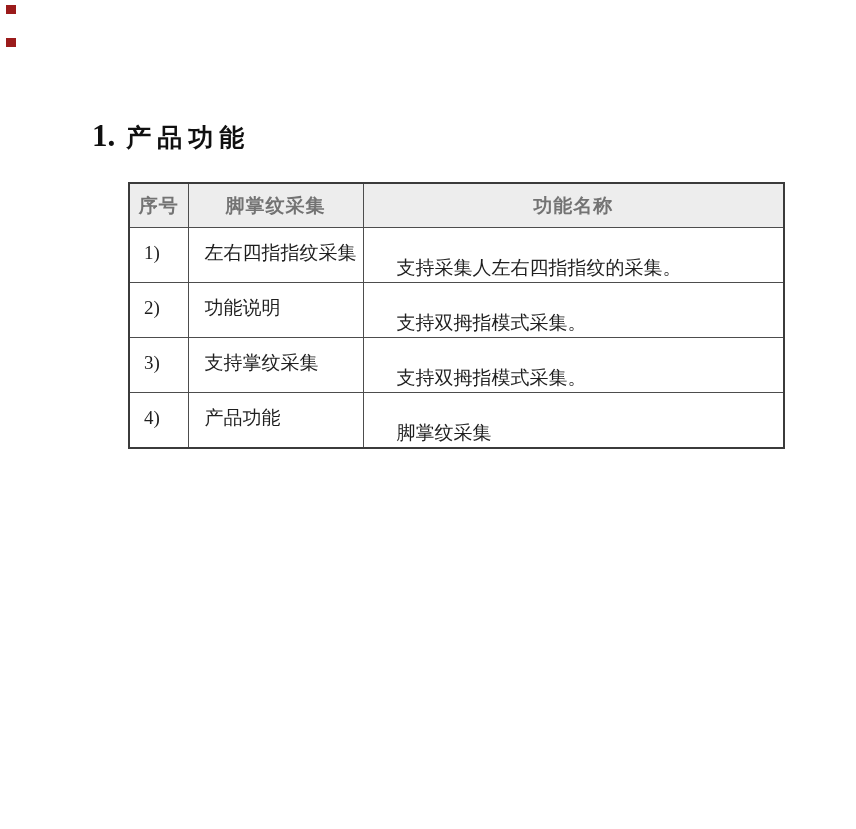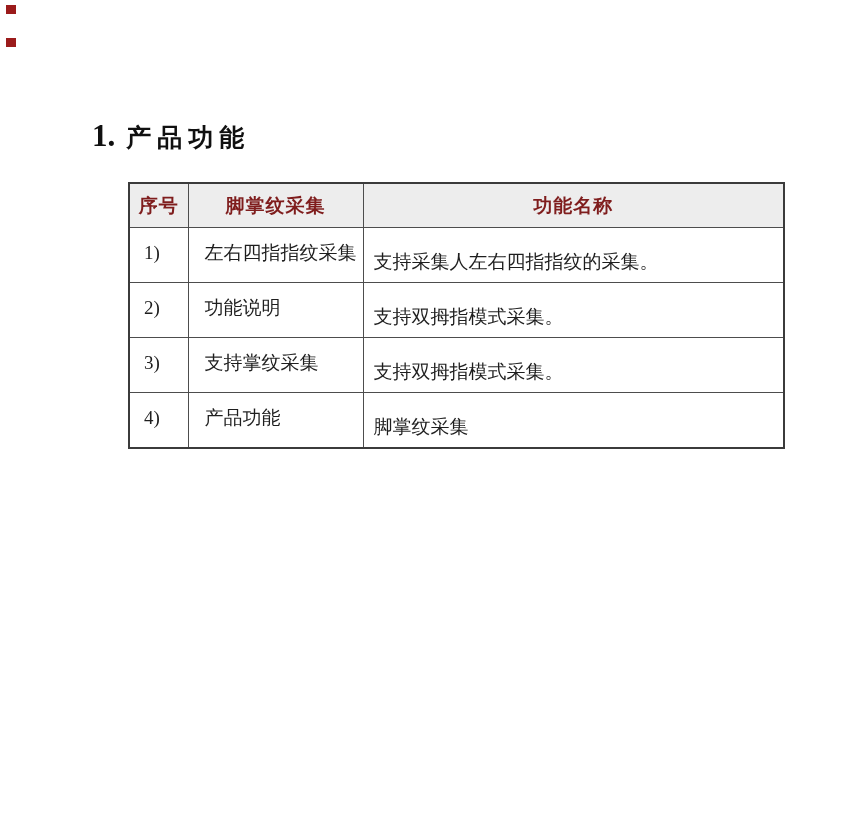--- a/index.html
+++ b/index.html
@@ -35,32 +35,32 @@
     border-collapse:collapse;table-layout:fixed;
     border:2px solid #3b3b3b;
   }
   .func-table th,.func-table td{
     border:1px solid var(--border-color);
     overflow:hidden;white-space:nowrap;
   }
   .func-table th{
     height:41px;background:var(--header-bg);
     font-size:19px;font-weight:bold;text-align:center;
-    letter-spacing:1px;color:#7f1d1d;
+    letter-spacing:1px;color:#737373;
   }
   .func-table td{
     height:52px;font-size:19px;vertical-align:middle;color:#1e1e1e;
   }
   .func-table td span{position:relative;display:inline-block;}
   .cell-no{padding-left:14px;}
   .cell-no span{top:-2px;}
   .cell-name{padding-left:16px;}
   .cell-name span{top:-2px;}
   .cell-desc{padding-left:10px;}
-  .cell-desc span{top:7px;}
+  .cell-desc span{top:13px;margin-left:23px;}
 </style>
 </head>
 <body>
 
 <div class="corner-mark m1"></div>
 <div class="corner-mark m2"></div>
 
 <div class="heading">
   <span class="heading-number">1.</span>
   <span class="heading-title">产品功能</span>

